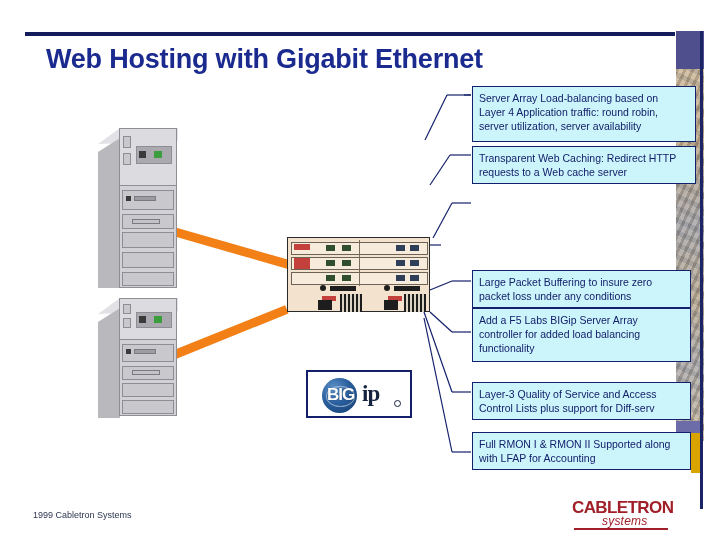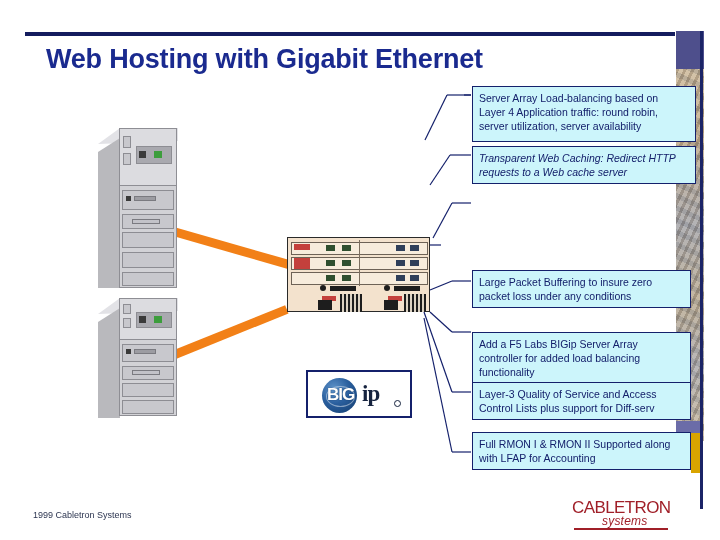--- a/index.html
+++ b/index.html
@@ -76,21 +76,21 @@
   .callout{position:absolute;left:472px;background:#ccf5fb;border:1.5px solid #14206b;
     box-sizing:border-box;color:#14206b;font-size:10.5px;line-height:14px;
     padding:4px 16px 4px 6px;}
   .leader{position:absolute;overflow:visible;}
   .leader line{stroke:#14206b;stroke-width:1.2;fill:none;}
 
   .footer{position:absolute;left:33px;top:510px;font-size:9px;color:#2c3550;}
 
   
   .logo{position:absolute;left:572px;top:498px;width:96px;height:32px;}
-  .logo-main{position:absolute;left:0;top:0;font-size:17px;font-weight:normal;color:#a01f28;
+  .logo-main{position:absolute;left:0;top:0;font-size:17px;font-weight:bold;color:#a01f28;
     letter-spacing:-.6px;font-family:"Liberation Sans",sans-serif;}
   .logo-sub{position:absolute;left:30px;top:16px;font-size:12px;font-style:italic;color:#a01f28;
     font-family:"Liberation Sans",sans-serif;letter-spacing:.2px;}
   .logo-rule{position:absolute;left:2px;top:30px;width:94px;height:1.5px;background:#a01f28;}
 </style>
 </head>
 <body>
 
 <div id="slide">
 
@@ -197,23 +197,23 @@
     <line x1="430" y1="312" x2="452" y2="332"></line>
     <line x1="452" y1="332" x2="471" y2="332"></line>
     <line x1="424" y1="312" x2="452" y2="392"></line>
     <line x1="452" y1="392" x2="471" y2="392"></line>
     <line x1="424" y1="318" x2="452" y2="452"></line>
     <line x1="452" y1="452" x2="471" y2="452"></line>
     <line x1="464" y1="95" x2="471" y2="95"></line>
   </svg>
 
   <div class="callout" style="top:86px;width:224px;height:56px;">Server Array Load-balancing based on Layer 4 Application traffic: round robin, server utilization, server availability</div>
-  <div class="callout" style="top:146px;width:224px;height:38px;font-style:italic;">Transparent Web Caching: Redirect HTTP requests to a Web cache server</div>
+  <div class="callout" style="top:146px;width:224px;height:38px;">Transparent Web Caching: Redirect HTTP requests to a Web cache server</div>
   <div class="callout" style="top:270px;width:219px;height:38px;">Large Packet Buffering to insure zero packet loss under any conditions</div>
-  <div class="callout" style="top:332px;width:219px;height:54px;">Add a F5 Labs BIGip Server Array controller for added load balancing functionality</div>
+  <div class="callout" style="top:308px;width:219px;height:54px;">Add a F5 Labs BIGip Server Array controller for added load balancing functionality</div>
   <div class="callout" style="top:382px;width:219px;height:38px;">Layer-3 Quality of Service and Access Control Lists plus support for Diff-serv</div>
   <div class="callout" style="top:432px;width:219px;height:38px;">Full RMON I &amp; RMON II Supported along with LFAP for Accounting</div>
 
   <div class="footer">1999 Cabletron Systems</div>
 
   <div class="logo">
     <div class="logo-main">CABLETRON</div>
     <div class="logo-sub">systems</div>
     <div class="logo-rule"></div>
   </div>

